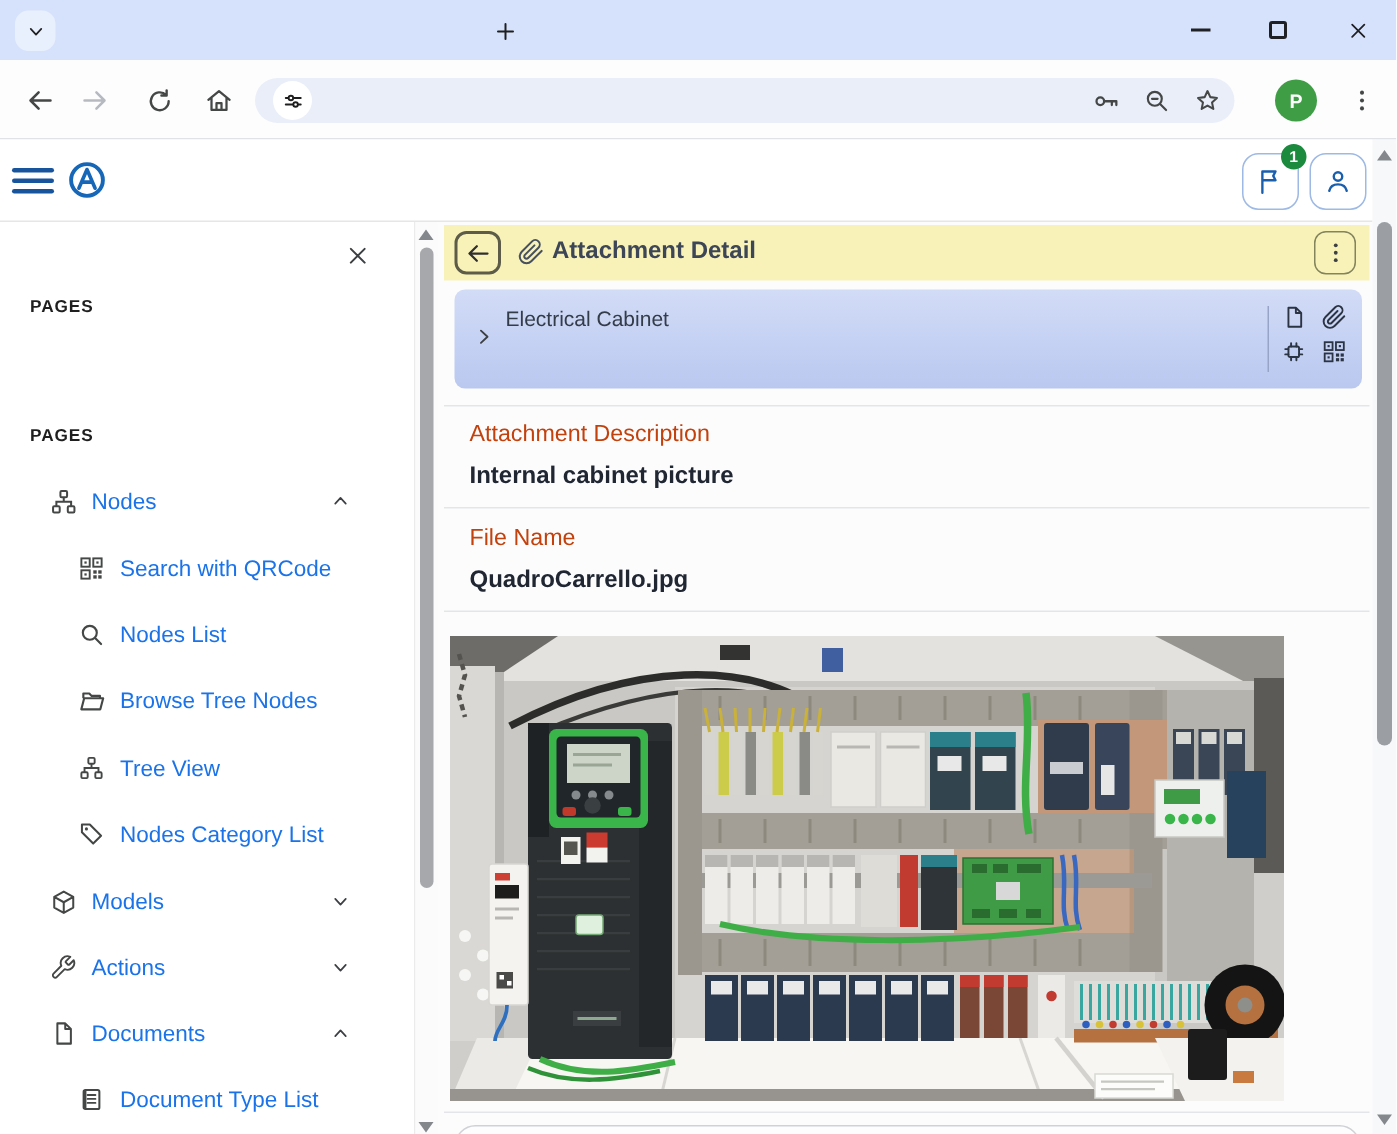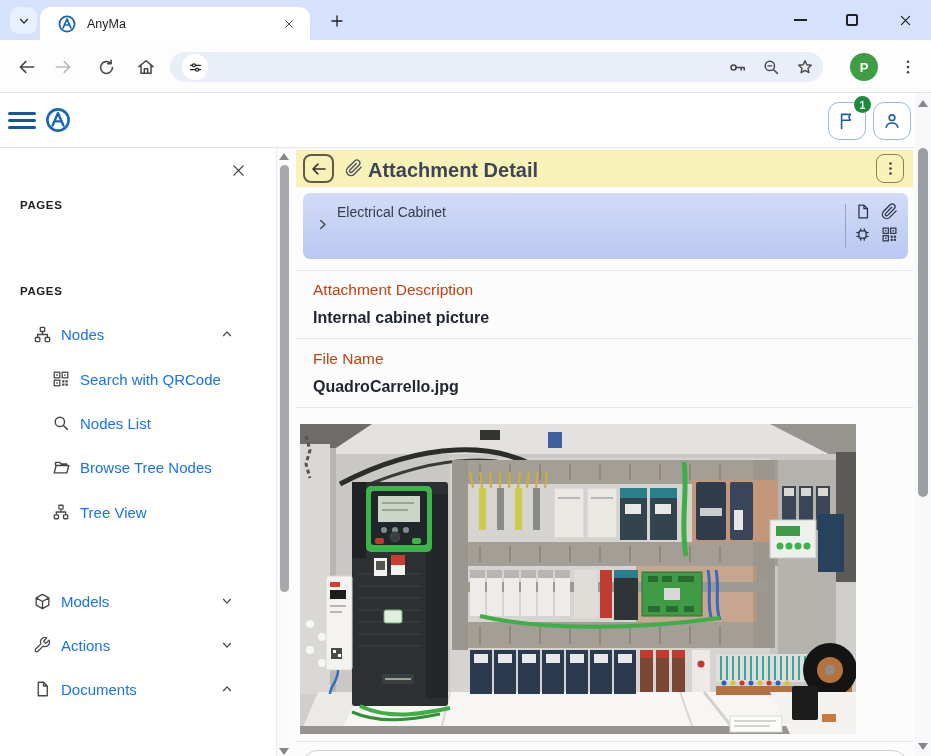--- a/index.html
+++ b/index.html
@@ -55,21 +55,21 @@
   .vscroll{position:absolute;left:915px;top:93px;width:16px;height:663px;background:#f7f8fa}
   .tri-up{width:0;height:0;border-left:5px solid transparent;border-right:5px solid transparent;border-bottom:7px solid #84878c}
   .tri-down{width:0;height:0;border-left:5px solid transparent;border-right:5px solid transparent;border-top:7px solid #84878c}
   .thumb{position:absolute;border-radius:5px;background:#9b9ea3}
 
   
   .main-bg{position:absolute;left:292px;top:148px;width:623px;height:608px;background:#fcfcfd}
   .ybar{position:absolute;left:296px;top:150px;width:617px;height:37px;background:#f8f2b9}
   .yback{position:absolute;left:7px;top:4px;width:31px;height:29px;border:2px solid #5c5c49;border-radius:8px;display:flex;align-items:center;justify-content:center;color:#2f2f2f;cursor:pointer}
   .yclip{position:absolute;left:49px;top:9px;color:#46505e}
-  .ytitle{position:absolute;left:72px;top:9px;font-size:20px;font-weight:bold;color:#3c4656}
+  .ytitle{position:absolute;left:72px;top:9px;font-size:16px;font-weight:bold;color:#3c4656}
   .ydots{position:absolute;right:9px;top:4px;width:28px;height:29px;border:1.5px solid #83835c;border-radius:8px;display:flex;align-items:center;justify-content:center;color:#3c4043;cursor:pointer}
 
   .node-card{position:absolute;left:303px;top:193px;width:605px;height:66px;border-radius:7px;background:linear-gradient(180deg,#d2dcf7 0%,#bac8f0 100%);cursor:pointer}
   .nc-chev{position:absolute;left:12px;top:24px;color:#3c4043}
   .nc-title{position:absolute;left:34px;top:11px;font-size:14px;font-weight:normal;color:#333c49}
   .nc-bread{position:absolute;left:34px;top:31px;font-size:12.5px;color:#5b6370}
   .nc-div{position:absolute;right:62px;top:11px;height:44px;width:1px;background:#98a4c7}
   .nc-icons{position:absolute;right:9px;top:10px;display:grid;grid-template-columns:20px 20px;grid-gap:6px 7px;color:#2b3443}
   .nc-icons span{display:flex;align-items:center;justify-content:center;cursor:pointer}
 
@@ -198,33 +198,20 @@
 </svg>
 
 <div class="screen">
 
   <div class="tabstrip">
     <div class="ts-btn">
         <svg class="ic" width="14" height="14">
           <use href="#i-chevdown"></use>
         </svg>
       </div>
-    <div class="tab">
-      <span>
-          <svg class="ic" width="20" height="20" viewBox="0 0 28 28">
-            <use href="#i-logo"></use>
-          </svg>
-        </span>
-      <span class="tab-title">AnyMa</span>
-      <span class="tab-close">
-          <svg class="ic" width="12" height="12">
-            <use href="#i-x"></use>
-          </svg>
-        </span>
-    </div>
     <div class="newtab">
         <svg class="ic" width="16" height="16">
           <use href="#i-plus"></use>
         </svg>
       </div>
     <div class="wc wc-min">
         <span class="glyph-min"></span>
       </div>
     <div class="wc wc-max">
         <span class="glyph-max"></span>
@@ -364,20 +351,28 @@
     <span class="sb-label">Browse Tree Nodes</span>
   </div>
   <div class="sb-row lvl2" style="top:499px">
     <span class="sb-ico">
         <svg class="ic" width="18" height="18">
           <use href="#i-sitemap"></use>
         </svg>
       </span>
     <span class="sb-label">Tree View</span>
   </div>
+  <div class="sb-row lvl2" style="top:543px">
+    <span class="sb-ico">
+        <svg class="ic" width="18" height="18">
+          <use href="#i-tag"></use>
+        </svg>
+      </span>
+    <span class="sb-label">Nodes Category List</span>
+  </div>
   <div class="sb-row lvl1" style="top:588px">
     <span class="sb-ico">
         <svg class="ic" width="19" height="19">
           <use href="#i-cube"></use>
         </svg>
       </span>
     <span class="sb-label">Models</span>
     <span class="sb-chev">
         <svg class="ic" width="14" height="14">
           <use href="#i-chevdown"></use>
@@ -402,20 +397,28 @@
         <svg class="ic" width="18" height="18">
           <use href="#i-file"></use>
         </svg>
       </span>
     <span class="sb-label">Documents</span>
     <span class="sb-chev">
         <svg class="ic" width="14" height="14">
           <use href="#i-chevup"></use>
         </svg>
       </span>
+  </div>
+  <div class="sb-row lvl2" style="top:720px">
+    <span class="sb-ico">
+        <svg class="ic" width="18" height="18">
+          <use href="#i-doclist"></use>
+        </svg>
+      </span>
+    <span class="sb-label">Document Type List</span>
   </div>
 
   <div class="inner-sb">
     <div class="tri-up" style="position:absolute;left:2px;top:5px"></div>
     <div class="thumb" style="left:3px;width:9px;top:17px;height:427px;background:#a6a8ab"></div>
     <div class="tri-down" style="position:absolute;left:2px;top:600px"></div>
   </div>
 
   <div class="main-bg"></div>
 

